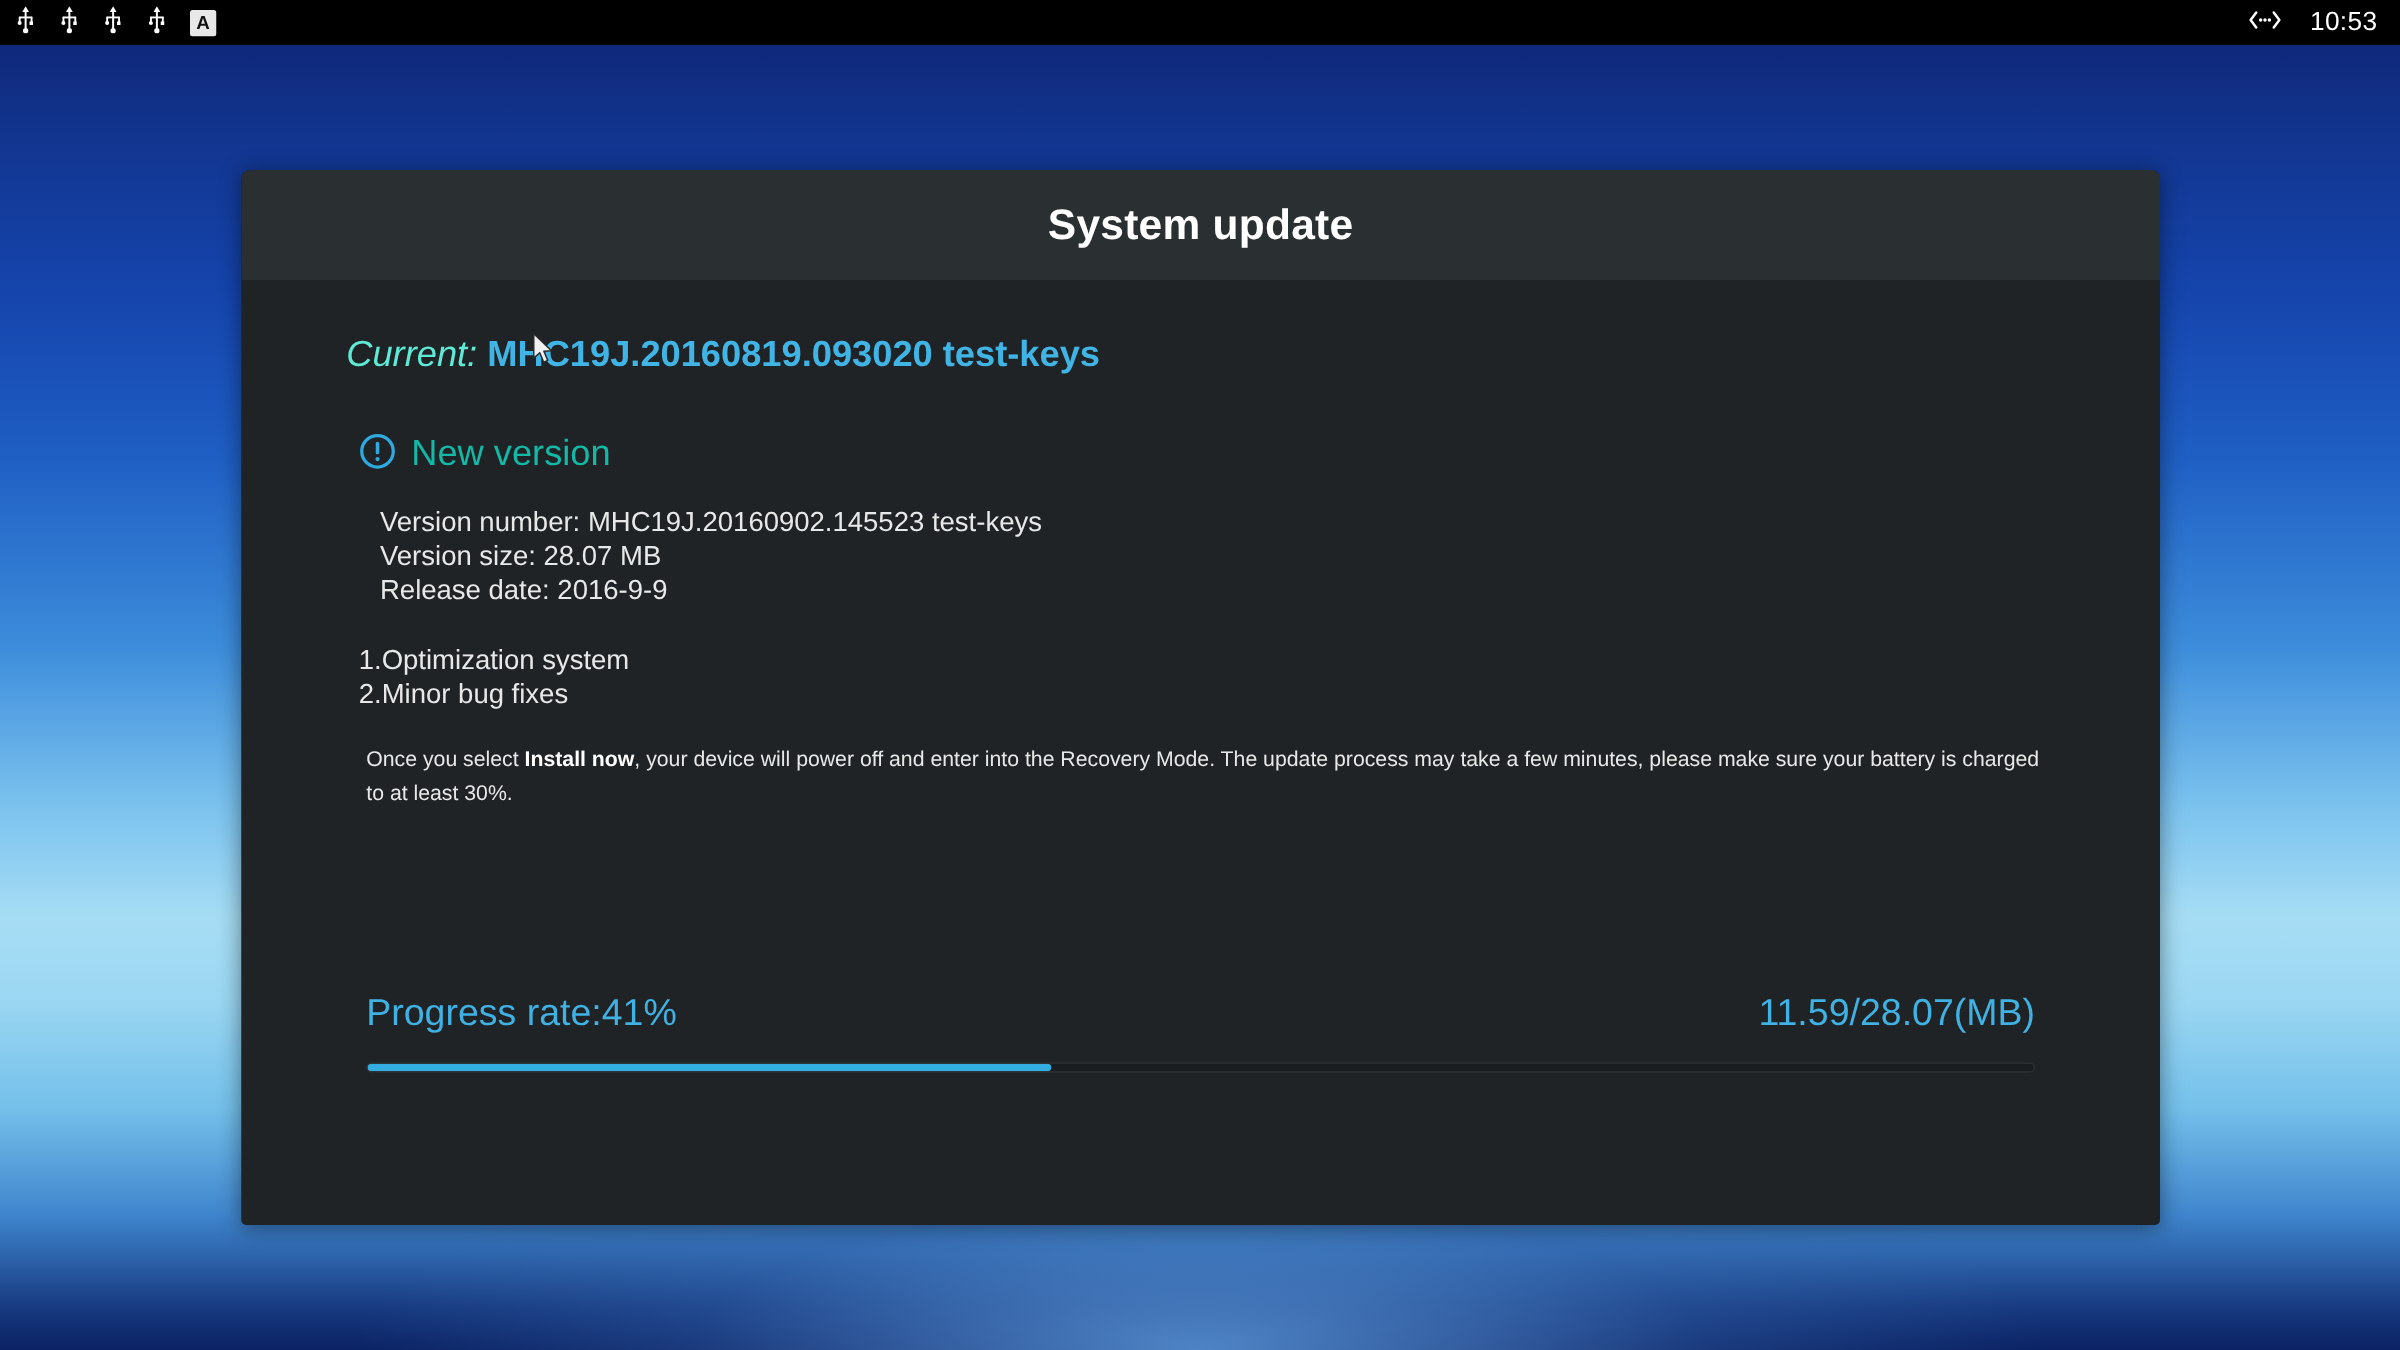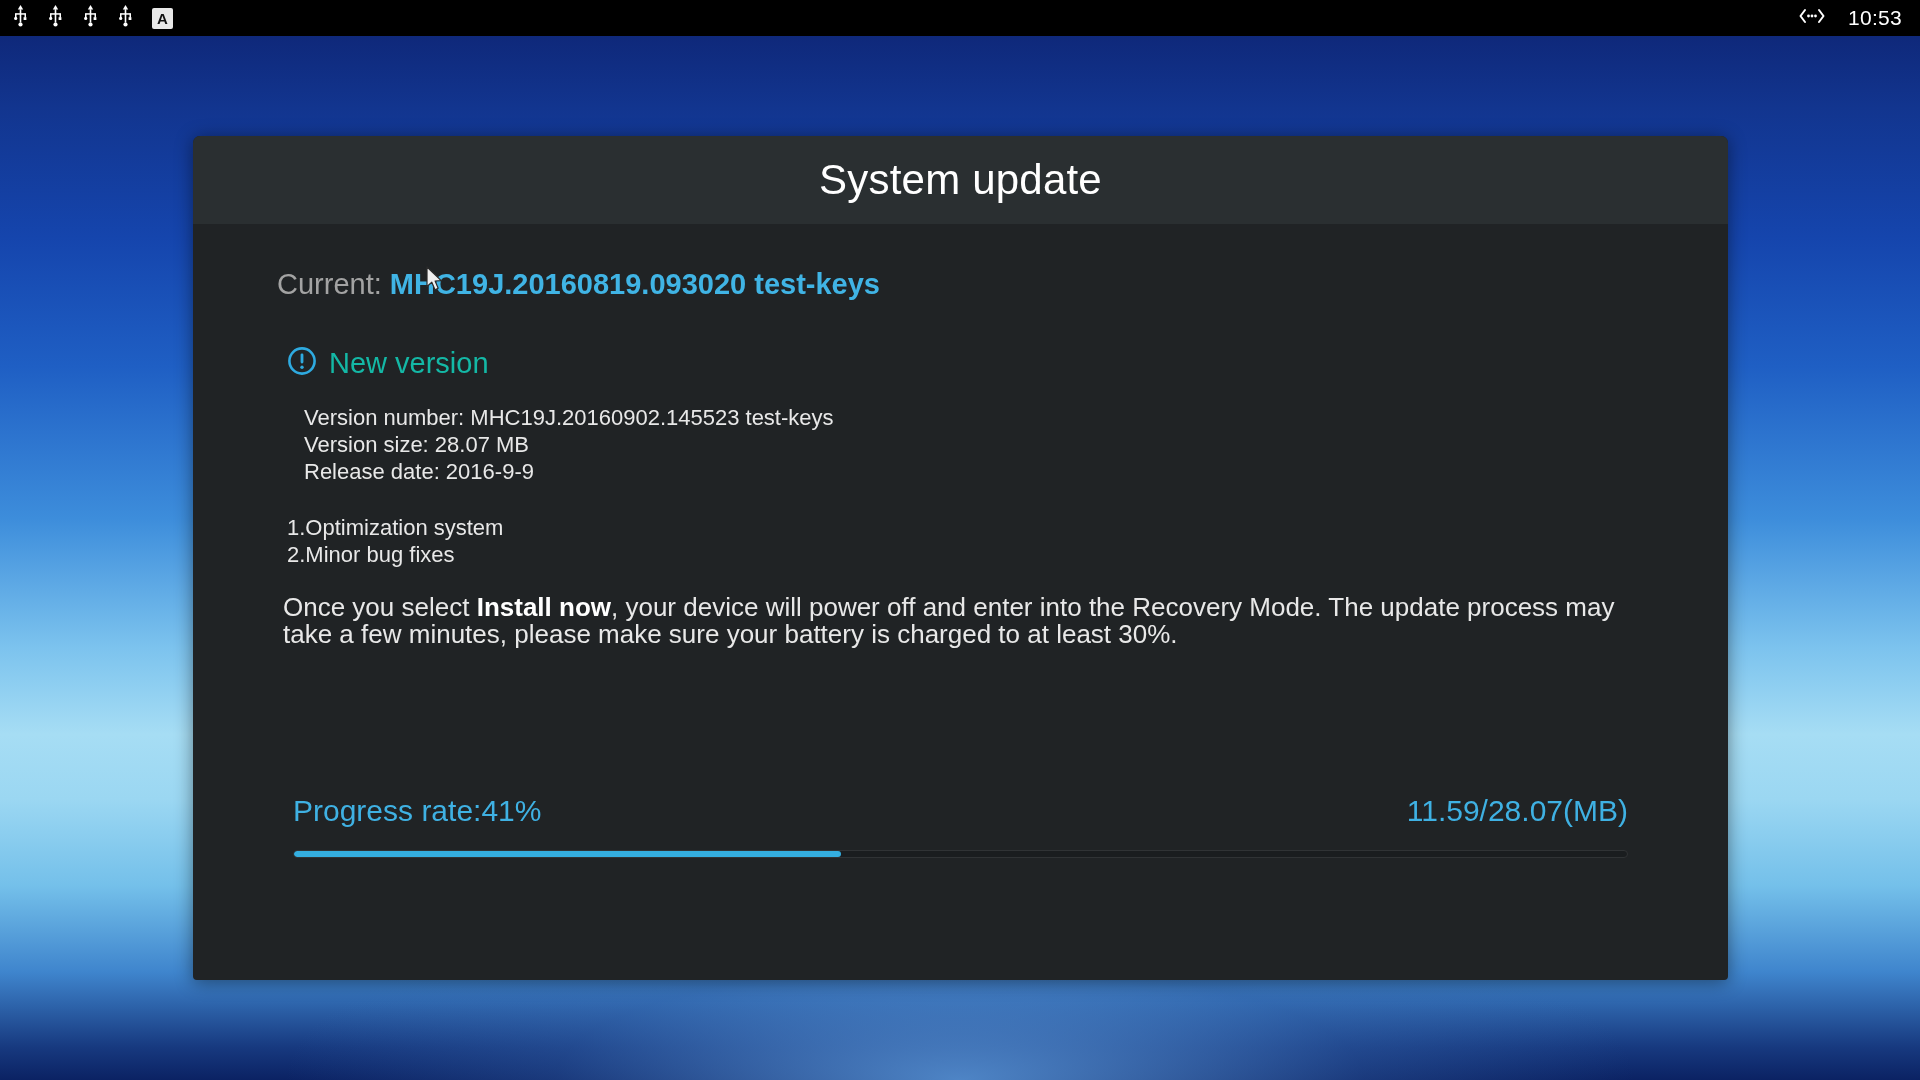--- a/index.html
+++ b/index.html
@@ -80,39 +80,39 @@
   }
   #dialog-header {
     height: 88px;
     background: #2a2f31;
     display: flex;
     align-items: center;
     justify-content: center;
   }
   #dialog-title {
     color: #ffffff;
-    font-size: 42px;
-    font-weight: 400;
+    font-size: 34px;
+    font-weight: 700;
     letter-spacing: 0.2px;
   }
   #dialog-body {
     position: relative;
     height: 756px;
     padding: 0;
   }
 
   
   #current-row {
     position: absolute;
     left: 84px;
     top: 44px;
     font-size: 29px;
     white-space: nowrap;
   }
-  #current-label { color: #a3a3a3; }
+  #current-label { color: #5eead4; font-style: italic; }
   #current-version { color: #40b4e5; font-weight: bold; }
 
   
   #newver-head {
     position: absolute;
     left: 94px;
     top: 122px;
     display: flex;
     align-items: center;
     gap: 12px;
@@ -135,25 +135,25 @@
   #changelog {
     position: absolute;
     left: 94px;
     top: 290px;
     color: #e8e8e8;
     font-size: 22px;
     line-height: 27px;
   }
   #notice {
     position: absolute;
-    left: 90px;
+    left: 100px;
     top: 370px;
     width: 1345px;
     color: #e8e8e8;
-    font-size: 26px;
+    font-size: 17px;
     line-height: 27px;
   }
   #notice b { font-weight: 700; color: #ffffff; }
 
   
   #progress-wrap {
     position: absolute;
     left: 100px;
     right: 100px;
     top: 570px;

